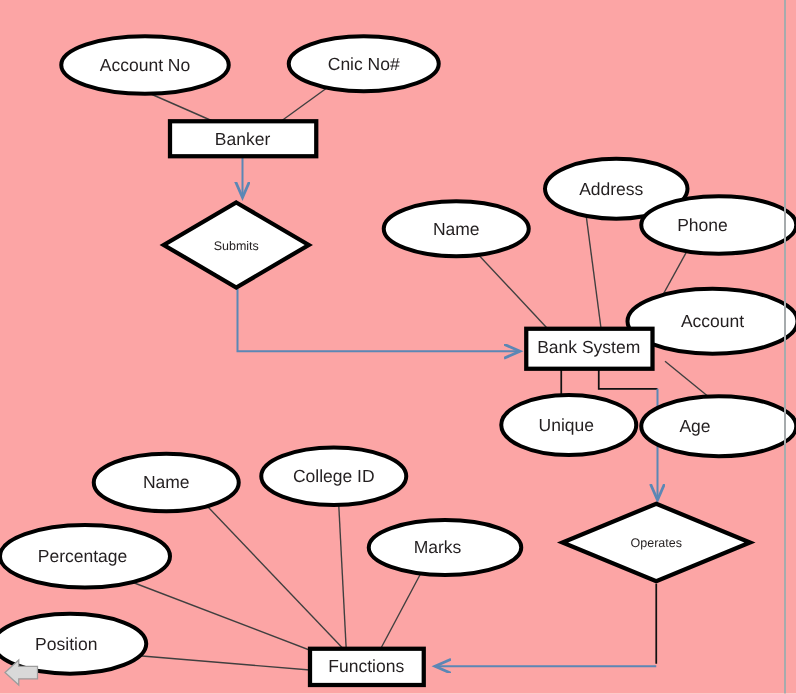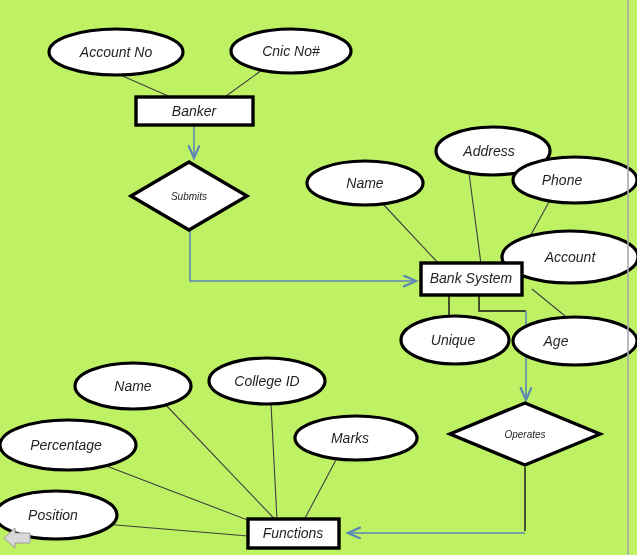--- a/index.html
+++ b/index.html
@@ -8,23 +8,22 @@
     padding: 0;
     background: #ffffff;
   }
   body {
     font-family: "Liberation Sans", sans-serif;
   }
   #canvas {
     position: relative;
     width: 637px;
     height: 555px;
-    background: #bef264;
+    background: #fca5a5;
     overflow: hidden;
-    font-style: italic;
   }
   #diagram-svg {
     position: absolute;
     left: 0;
     top: 0;
     width: 637px;
     height: 555px;
   }
   .node-label {
     font-family: "Liberation Sans", sans-serif;

